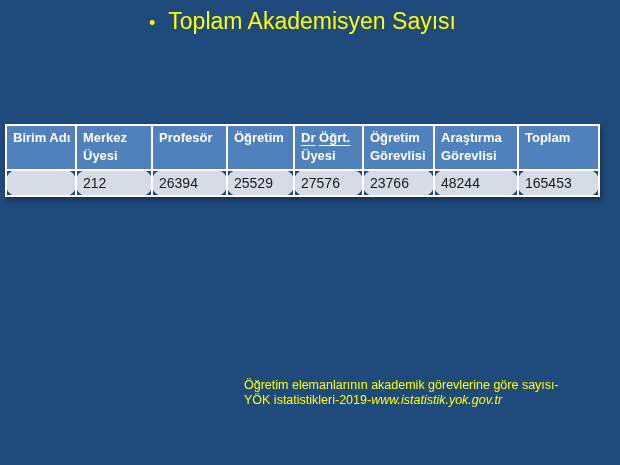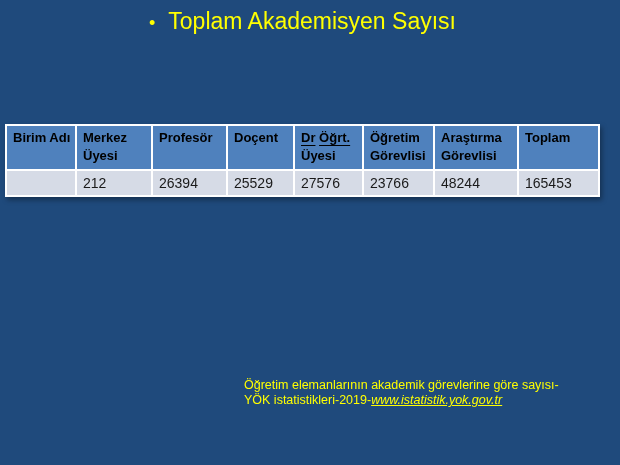--- a/index.html
+++ b/index.html
@@ -15,44 +15,44 @@
   }
   .bullet { font-size:18px; line-height:1; position:relative; top:1px; }
 
   table.acad {
     position:absolute; left:5px; top:124px;
     border-collapse:collapse; table-layout:fixed;
     box-shadow:2px 3px 5px rgba(0,0,0,0.35);
   }
   table.acad th, table.acad td { border:2px solid #ffffff; overflow:hidden; }
   table.acad th {
-    background:#4f81bd; color:#000000;
+    background:#4f81bd; color:#ffffff;
     font-size:13px; font-weight:bold; text-align:left; vertical-align:top;
     padding:3px 3px 3px 6px; height:37px; line-height:1.35;
   }
   table.acad td {
     background:#d6dbe6; color:#1a1a1a;
     font-size:14px; text-align:left; vertical-align:middle;
-    padding:2px 3px 2px 6px; height:20px;
+    padding:2px 3px 2px 6px; height:20px;border-radius:11px;
   }
   .sq {
     text-decoration-line:underline;
     text-decoration-style:wavy;
     text-decoration-color:#d0342c;
     text-decoration-thickness:1px;
     text-underline-offset:3px;
     text-decoration:underline;
   }
   .footer {
     position:absolute; left:244px; top:378px;
     color:#ffff00; font-size:12.5px; line-height:15px; white-space:nowrap;
   }
   .footer .link {
     color:#ffff00; font-style:italic;
-    text-decoration:underline; cursor:pointer;
+    cursor:pointer;
   }
 </style>
 </head>
 <body>
 
 <div class="slide">
 
   <div class="title">
     <span class="bullet">•</span>
     <span>Toplam Akademisyen Sayısı</span>
@@ -67,21 +67,21 @@
       <col style="width:69px">
         <col style="width:71px">
         <col style="width:84px">
         <col style="width:81px">
     </colgroup>
     <thead>
       <tr>
         <th>Birim Adı</th>
         <th>Merkez Üyesi</th>
         <th>Profesör</th>
-        <th>Doçent</th>
+        <th>Öğretim</th>
         <th><span class="sq">Dr</span> <span class="sq">Öğrt.</span> <span>Üyesi</span></th>
         <th>Öğretim Görevlisi</th>
         <th>Araştırma Görevlisi</th>
         <th>Toplam</th>
       </tr>
     </thead>
     <tbody>
       <tr>
         <td></td>
         <td>212</td>

